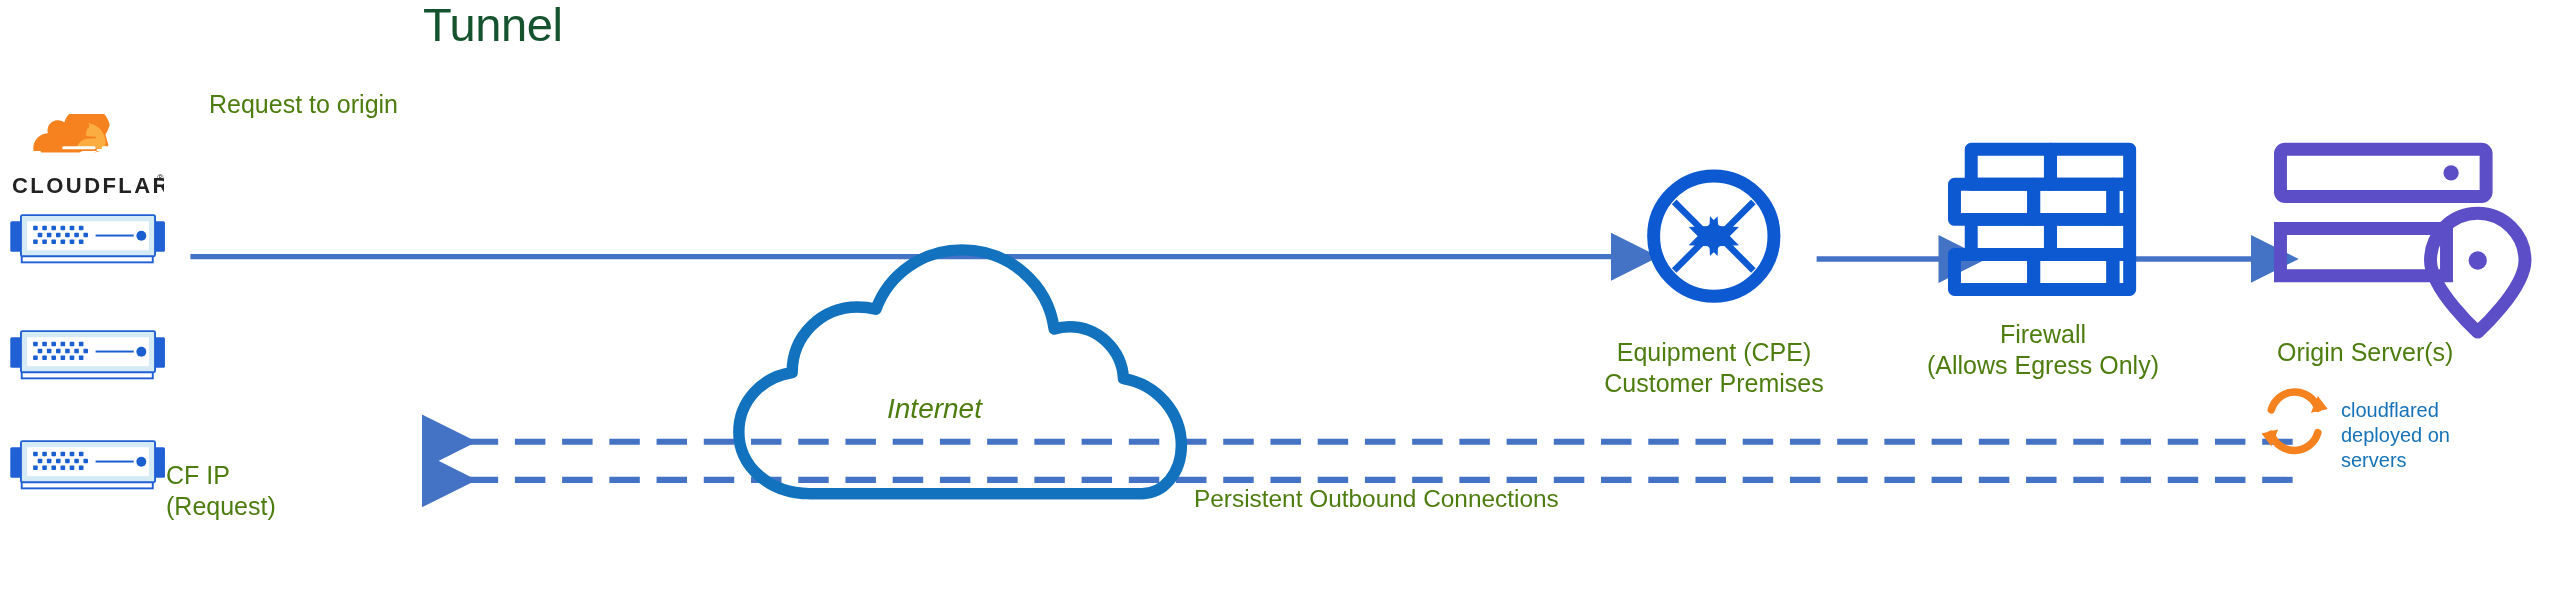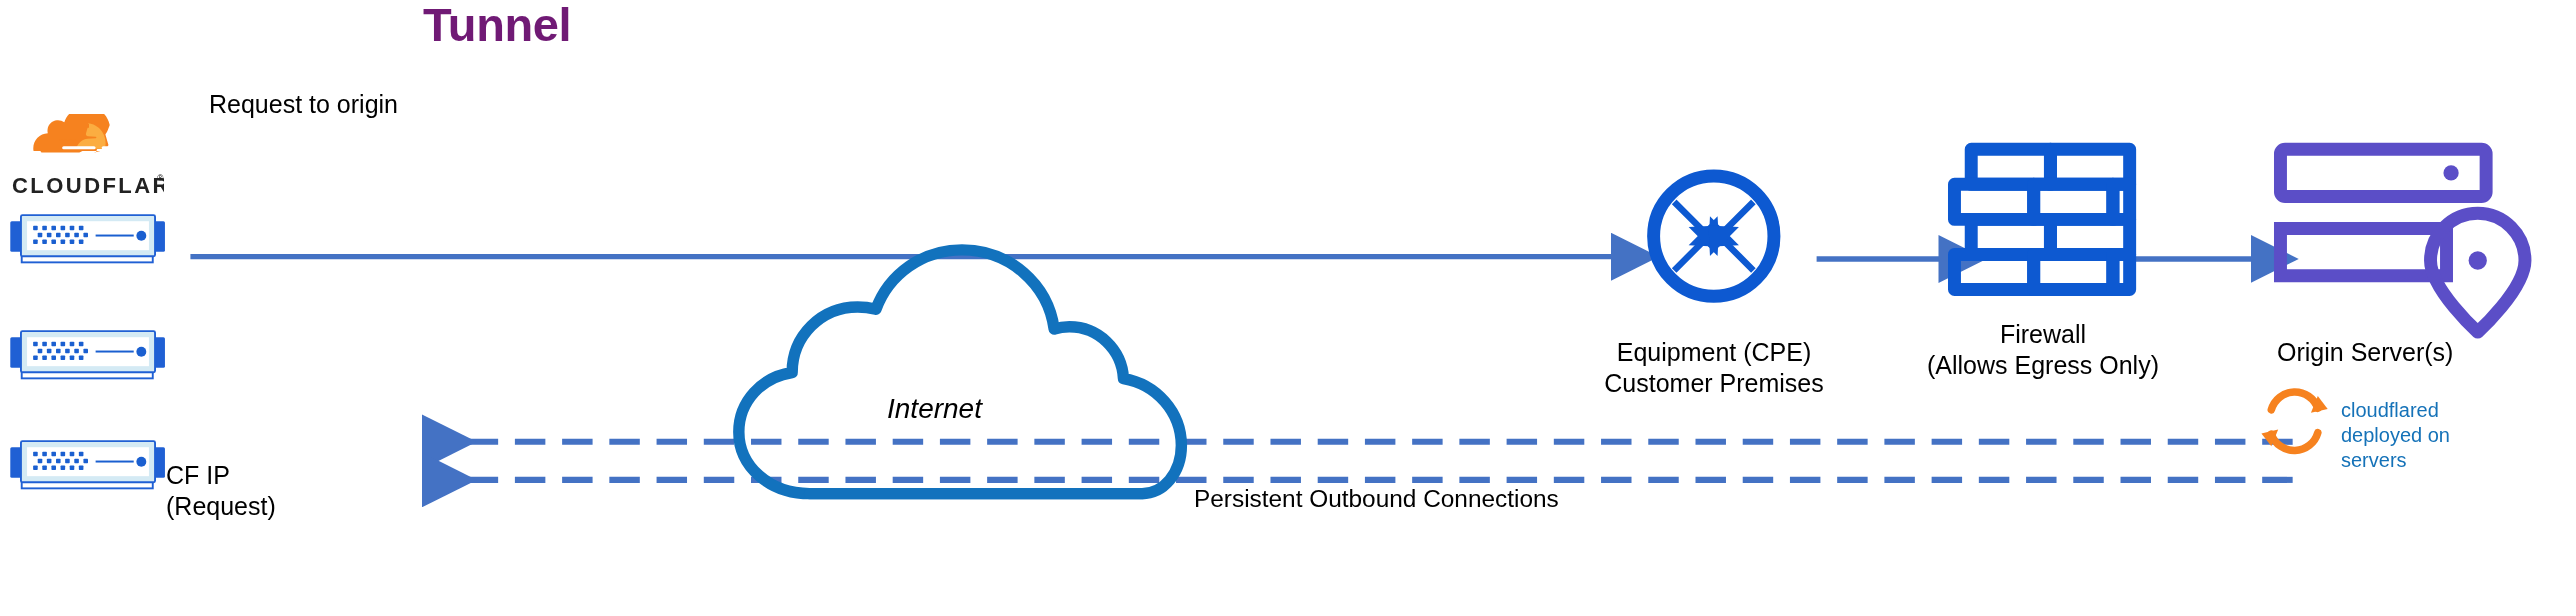--- a/index.html
+++ b/index.html
@@ -4,34 +4,34 @@
 <style>
   html,body{margin:0;padding:0;background:#ffffff;}
   body{
     width:2576px;height:617px;position:relative;overflow:hidden;
     font-family:"Liberation Sans","DejaVu Sans",sans-serif;
     background:#ffffff;
   }
   .abs{position:absolute;}
   #diagram-title{
     left:423px;top:-1.5px;
-    font-size:47px;color:#701a75;letter-spacing:-0.4px;
-    white-space:nowrap;line-height:1.1;font-weight:bold;
+    font-size:47px;color:#14532d;letter-spacing:-0.4px;
+    white-space:nowrap;line-height:1.1;
   }
   
   #cf-logo{left:12.2px;top:114px;width:152px;height:88px;}
   #cf-logo svg{display:block;}
   
   .edge-server{left:7.6px;width:160px;height:55px;}
   #edge-server-1{top:212px;}
   #edge-server-2{top:328px;}
   #edge-server-3{top:438px;}
   .edge-server svg{display:block;}
   
-  .lbl{color:#000000;white-space:nowrap;line-height:1.18;}
+  .lbl{color:#4d7c0f;white-space:nowrap;line-height:1.18;}
   #label-request-to-origin{left:209px;top:90px;font-size:25px;}
   #label-cf-ip{left:177px;top:222px;font-size:25px;line-height:1.25;}
   #label-internet{left:397px;top:171px;font-size:28px;font-style:italic;}
   #label-cpe{left:718px;top:155px;font-size:25px;text-align:center;width:152px;line-height:1.22;}
   #label-firewall{left:881px;top:155px;font-size:25px;text-align:center;width:152px;line-height:1.22;}
   #label-origin{left:1047px;top:155px;font-size:25px;text-align:right;line-height:1.22;}
   #label-cloudflared{left:1090px;top:183px;font-size:20px;line-height:1.25;color:#1572b8;}
   #label-persistent{left:553px;top:225px;font-size:24.4px;}
   
   #vector-layer{left:0;top:0;width:2576px;height:617px;}

